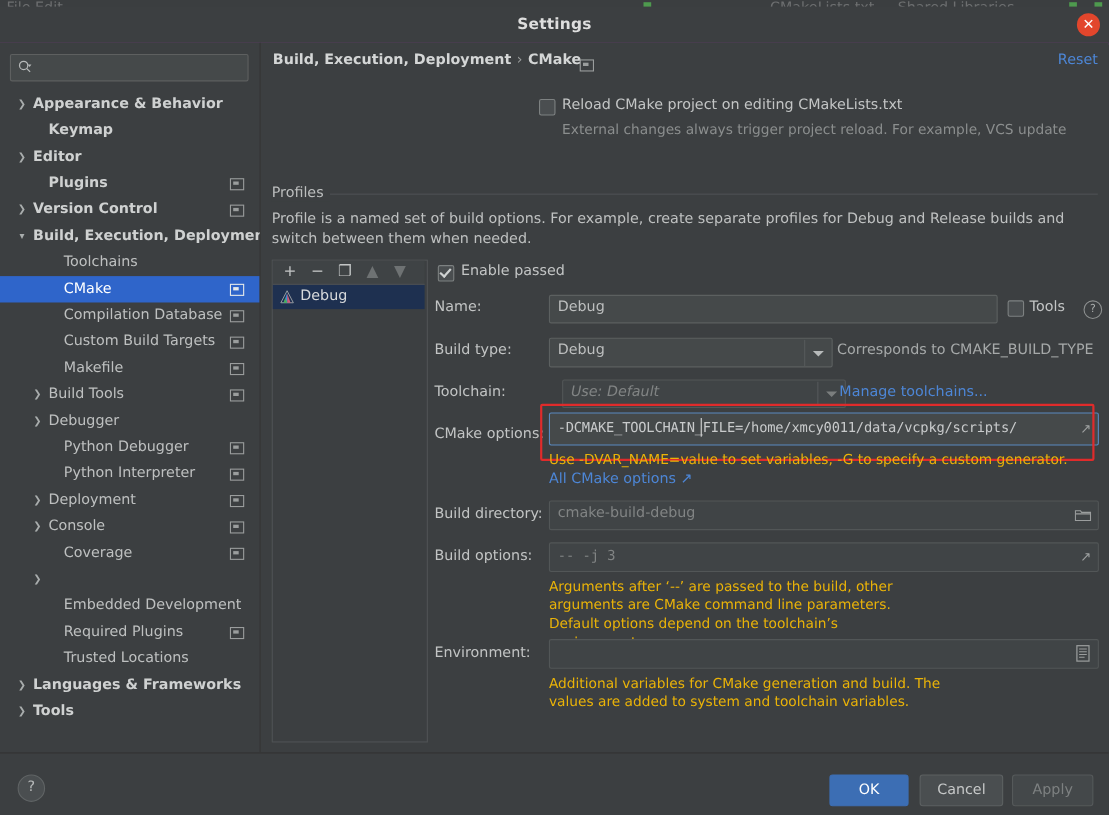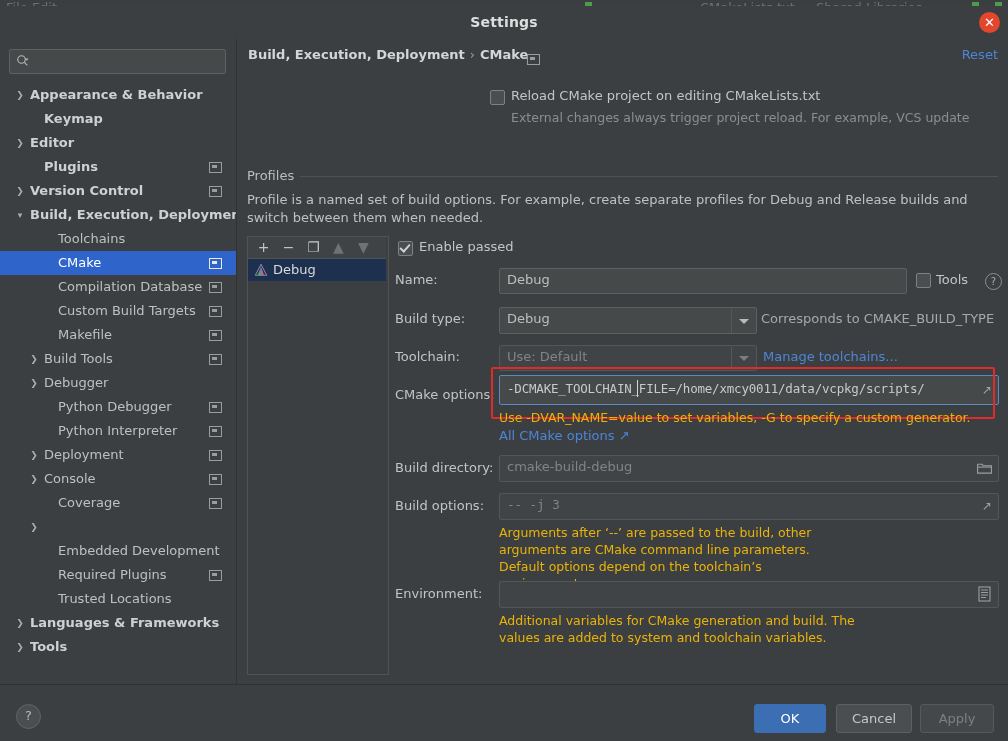--- a/index.html
+++ b/index.html
@@ -332,21 +332,21 @@
 
       <div class="flabel" style="left:158px;top:272px;">Build type:</div>
       <div class="field" style="left:262px;top:268px;width:256px;height:25px;">
         <div class="val">Debug</div>
         <div class="combo-divider"></div>
         <div class="combo-arrow"></div>
       </div>
       <div class="side-note" style="left:524px;top:272px;">Corresponds to CMAKE_BUILD_TYPE</div>
 
       <div class="flabel" style="left:158px;top:310px;">Toolchain:</div>
-      <div class="field disabled" style="left:262px;top:306px;width:256px;height:24px;">
+      <div class="field disabled" style="left:274px;top:306px;width:256px;height:24px;font-style:italic;">
         <div class="val dim">Use: Default</div>
         <div class="combo-divider" style="height:22px"></div>
         <div class="combo-arrow dim" style="top:10px"></div>
       </div>
       <div class="link" style="position:absolute;left:526px;top:310px;">Manage toolchains...</div>
 
       <div class="flabel" style="left:158px;top:348px;">CMake options:</div>
       <div class="focus-field" style="left:262px;top:336px;width:498px;height:28px;">
         <div class="txt">-DCMAKE_TOOLCHAIN_FILE=/home/xmcy0011/data/vcpkg/scripts/</div>
         <div class="caret" style="left:137px;"></div>

